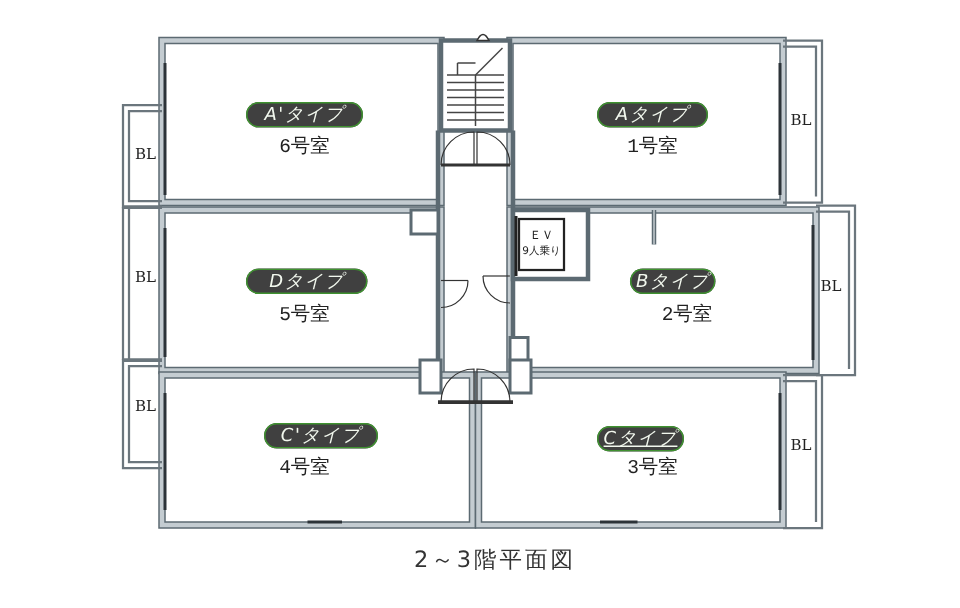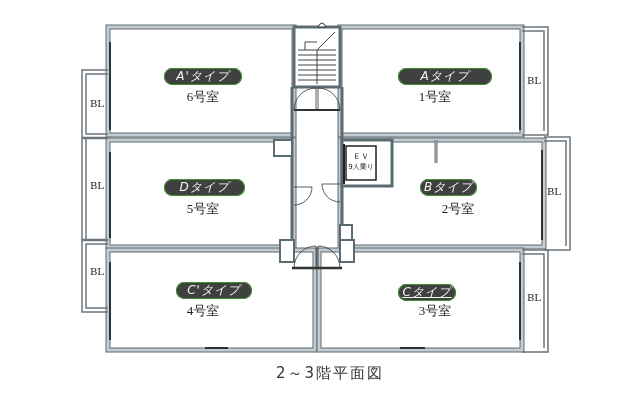--- a/index.html
+++ b/index.html
@@ -6,21 +6,21 @@
   body { width: 640px; height: 405px; position: relative; overflow: hidden; font-family: "DejaVu Serif", serif; }
   .plan { position: absolute; left: 0; top: 0; width: 640px; height: 405px; }
   .pill {
     position: absolute; height: 17px; border-radius: 9px;
     background: #404040; color: #f2f8ee;
     font-family: "DejaVu Sans", sans-serif; font-size: 12px; line-height: 17px;
     text-align: center; font-style: italic; letter-spacing: 1px;
     box-shadow: inset 0 0 0 1px #3f9230;
   }
   .room-no {
-    position: absolute; font-family: Liberation Serif, serif; font-size: 13px;
+    position: absolute; font-family: Liberation Mono, monospace; font-size: 13px;
     color: #222; text-align: center; width: 80px;
   }
   .bl {
     position: absolute; font-family: "DejaVu Serif", serif; font-size: 10px; color: #222;
   }
   .ev {
     position: absolute; font-family: "DejaVu Sans", sans-serif; font-size: 8px; color: #222;
     text-align: center; line-height: 10px; width: 30px;
   }
   .caption {
@@ -129,21 +129,21 @@
     <line x1="436" y1="140" x2="436" y2="163" stroke="#5c6a72" stroke-width="3"></line>
     <line x1="436" y1="140" x2="436" y2="163" stroke="#c4ccd1" stroke-width="1"></line>
   </g>
 </svg>
 
 <div>
   <div class="pill" style="left:164px; top:68px; width:78px;">A'タイプ</div>
   <div class="room-no" style="left:163px; top:88px;">6号室</div>
 </div>
 <div>
-  <div class="pill" style="left:398px; top:68px; width:94px;">Aタイプ</div>
+  <div class="pill" style="left:398px; top:68px; width:74px;">Aタイプ</div>
   <div class="room-no" style="left:395px; top:88px;">1号室</div>
 </div>
 <div>
   <div class="pill" style="left:164px; top:179px; width:81px;">Dタイプ</div>
   <div class="room-no" style="left:163px; top:200px;">5号室</div>
 </div>
 <div>
   <div class="pill" style="left:420px; top:179px; width:57px;">Bタイプ</div>
   <div class="room-no" style="left:418px; top:200px;">2号室</div>
 </div>

